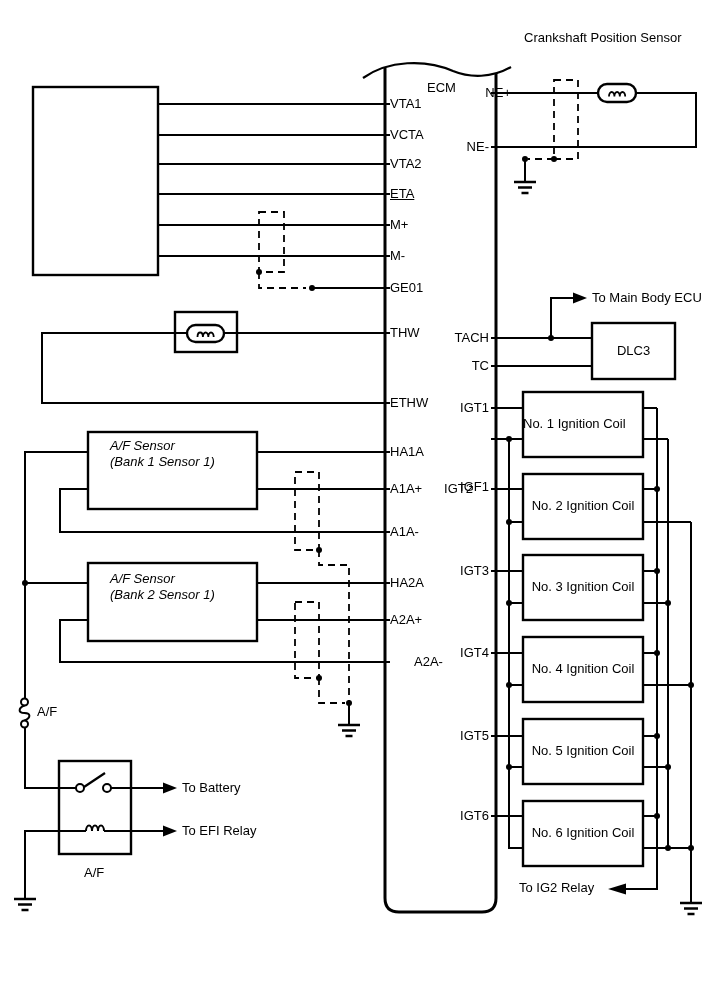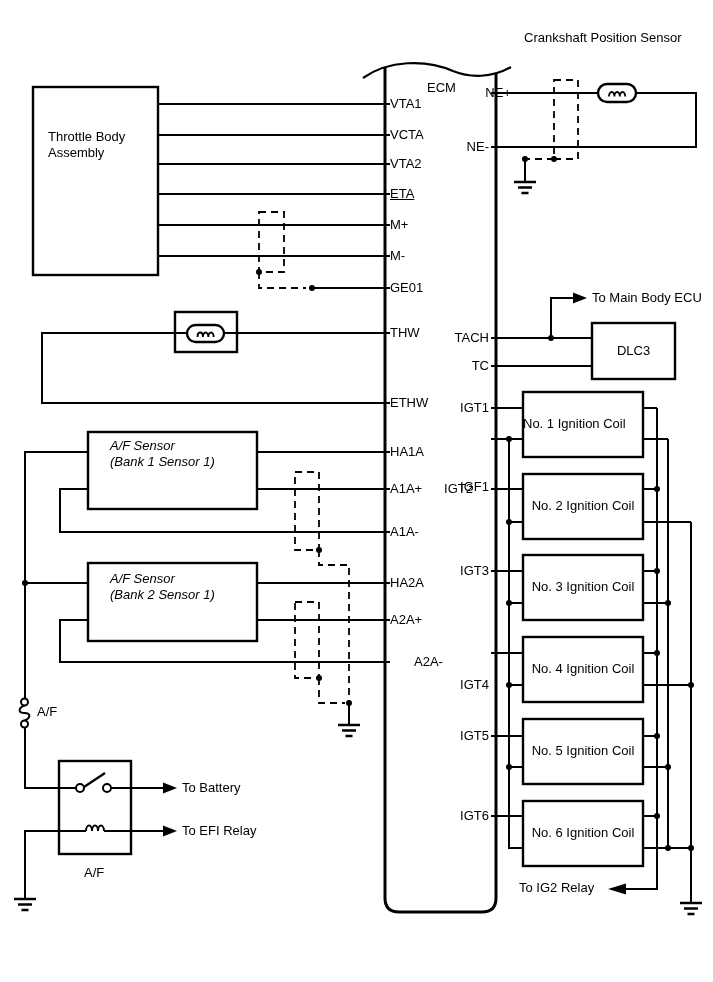--- a/index.html
+++ b/index.html
@@ -155,21 +155,20 @@
       <circle cx="668" cy="603" r="3"></circle>
         <circle cx="668" cy="767" r="3"></circle>
         <circle cx="668" cy="848" r="3"></circle>
       <circle cx="691" cy="685" r="3"></circle>
         <circle cx="691" cy="848" r="3"></circle>
     </g>
   </svg>
 
   <div class="lbl" style="left:524px;top:31px;">Crankshaft Position Sensor</div>
 
-  <div class="lbl wrap" style="left:48px;top:129px;width:100px;">Throttle Body Assembly</div>
 
   <div class="lbl" style="left:427px;top:81px;">ECM</div>
 
   <div class="lbl" style="left:390px;top:97px;">VTA1</div>
   <div class="lbl" style="left:390px;top:128px;">VCTA</div>
   <div class="lbl" style="left:390px;top:157px;">VTA2</div>
   <div class="lbl" style="left:390px;top:187px;text-decoration:underline;">ETA</div>
   <div class="lbl" style="left:390px;top:218px;">M+</div>
   <div class="lbl" style="left:390px;top:249px;">M-</div>
   <div class="lbl" style="left:390px;top:281px;">GE01</div>
@@ -183,21 +182,21 @@
   <div class="lbl" style="left:390px;top:655px;margin-left:24px;">A2A-</div>
 
   <div class="lbl right" style="left:407px;top:86px;width:104px;">NE+</div>
   <div class="lbl right" style="left:385px;top:140px;width:104px;">NE-</div>
   <div class="lbl right" style="left:385px;top:331px;width:104px;">TACH</div>
   <div class="lbl right" style="left:385px;top:359px;width:104px;">TC</div>
   <div class="lbl right" style="left:385px;top:401px;width:104px;">IGT1</div>
   <div class="lbl right" style="left:385px;top:432px;width:104px;margin-top:48px;">IGF1</div>
   <div class="lbl right" style="left:369px;top:482px;width:104px;text-align:right;">IGT2</div>
   <div class="lbl right" style="left:385px;top:564px;width:104px;">IGT3</div>
-  <div class="lbl right" style="left:385px;top:646px;width:104px;margin-top:32px;">IGT4</div>
+  <div class="lbl right" style="left:385px;top:646px;width:104px;">IGT4</div>
   <div class="lbl right" style="left:385px;top:729px;width:104px;">IGT5</div>
   <div class="lbl right" style="left:385px;top:809px;width:104px;">IGT6</div>
 
   <div class="lbl" style="left:592px;top:291px;">To Main Body ECU</div>
   <div class="lbl center" style="left:592px;top:344px;width:83px;">DLC3</div>
 
 
   <div class="lbl wrap" style="left:110px;top:438px;">
     <span class="ln">A/F Sensor</span>
     <span class="ln">(Bank 1 Sensor 1)</span>

